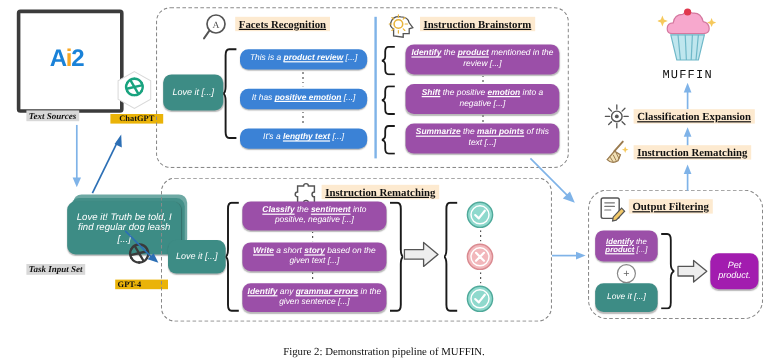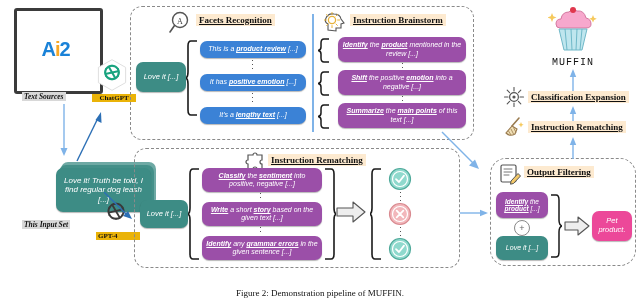--- a/index.html
+++ b/index.html
@@ -12,21 +12,21 @@
     border-radius:7px;
     display:flex;align-items:center;justify-content:center;
     text-align:center;line-height:1.15;
     font-style:italic;color:#ffffff;
     padding:2px 4px;box-sizing:border-box;
   }
   .bubble u{text-decoration:underline;font-weight:bold;font-style:italic;}
   .blue{background:#3b82d6;box-shadow:0 1px 1px rgba(0,0,0,.28);}
   .purple{background:#9b4fa8;box-shadow:0 1px 1px rgba(0,0,0,.28);}
   .teal{background:#3d8c85;box-shadow:0 1px 1px rgba(0,0,0,.28);}
-  .orange{background:#ec4899;box-shadow:0 1px 1px rgba(0,0,0,.28);}
+  .orange{background:#a21caf;box-shadow:0 1px 1px rgba(0,0,0,.28);}
 
   
   .panel{
     border:1px dashed #8a8a8a;border-radius:12px;box-sizing:border-box;
   }
   .panel-round{border-radius:16px;}
 
   
   .sect-title{
     background:#fdead0;
@@ -93,21 +93,21 @@
   <path d="M16 52 L12.5 44 L19.5 44 Z" fill="#7fb3e8"></path>
 </svg>
 
 <div class="abs" style="left:8px;top:162px;width:104px;height:52px;margin-left:48px;">
   <div class="stack-shadow" style="left:5px;top:0;width:95px;height:44px;opacity:.75;"></div>
   <div class="stack-shadow" style="left:2.5px;top:3px;width:95px;height:44px;opacity:.85;"></div>
   <div class="bubble teal" style="position:absolute;left:0;top:6px;width:95px;height:44px;font-size:8px;">
     <span>Love it! Truth be told, I find regular dog leash [...]</span>
   </div>
 </div>
-<div class="abs cap" style="left:22px;top:220px;">This Input Set</div>
+<div class="abs cap" style="left:22px;top:220px;">Task Input Set</div>
 
 <div class="abs" style="left:92px;top:58px;width:44px;height:48px;">
   <svg width="34" height="34" viewBox="0 0 40 40" style="margin-left:3px;">
     <polygon points="20,2 36,11 36,29 20,38 4,29 4,11" fill="#ffffff" stroke="#d9d9d9" stroke-width="1"></polygon>
     <g fill="none" stroke="#19a37f" stroke-width="2.4" stroke-linecap="round">
       <path d="M20 9 a8 8 0 0 1 7 4"></path>
       <path d="M27 13 a8 8 0 0 1 0 8"></path>
       <path d="M27 21 a8 8 0 0 1 -7 4"></path>
       <path d="M20 25 a8 8 0 0 1 -7 -4"></path>
       <path d="M13 21 a8 8 0 0 1 0 -8"></path>

